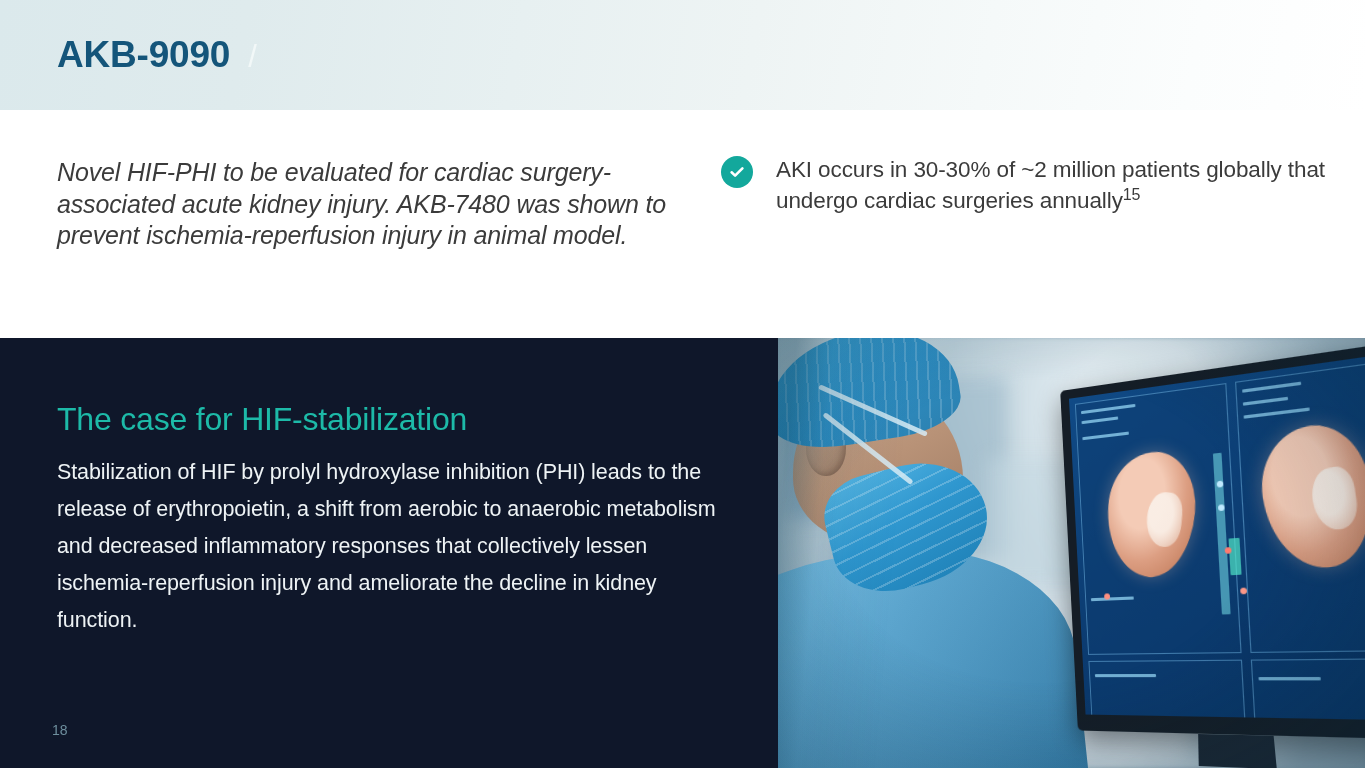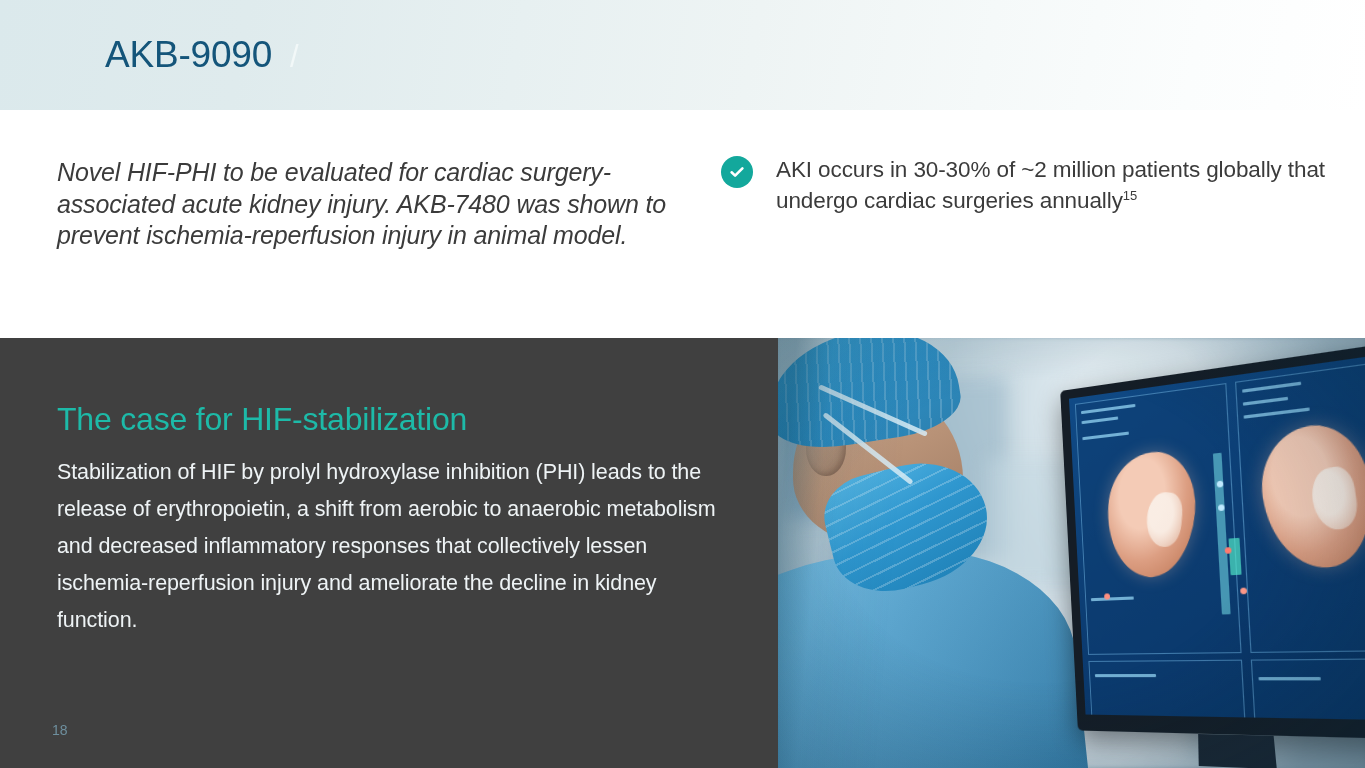--- a/index.html
+++ b/index.html
@@ -30,24 +30,23 @@
         #ffffff 100%);
     display:flex; align-items:center;
   }
   .header-inner {
     display:flex; align-items:baseline;
     padding-left:57px;
     white-space:nowrap;
   }
   .brand {
     font-size:37px;
-    font-weight:normal;
+    font-weight:bold;
     color:#14557a;
     letter-spacing:-0.2px;
-    margin-left:48px;
   }
   .slash {
     font-size:31px;
     font-weight:400;
     color:#f2f8f8;
     margin:0 14px 0 18px;
   }
   .subtitle {
     font-size:30px;
     font-weight:400;
@@ -92,30 +91,30 @@
   }
   .check-icon svg { display:block; }
   .bullet-text {
     margin-left:23px;
     font-size:22.5px;
     line-height:31px;
     color:#3b3b3b;
     letter-spacing:-0.1px;
   }
   .bullet-text sup {
-    font-size:13px;
+    font-size:16px;
     vertical-align:super;
     line-height:0;
   }
 
   
   .dark {
     position:absolute; left:0; top:338px;
     width:1365px; height:430px;
-    background:#404040;
+    background:#0f172a;
     overflow:hidden;
     padding-left:8px;
   }
   .dark-text {
     position:absolute;
     left:57px; top:0;
     width:700px;
   }
   .case-heading {
     margin-top:63px;

